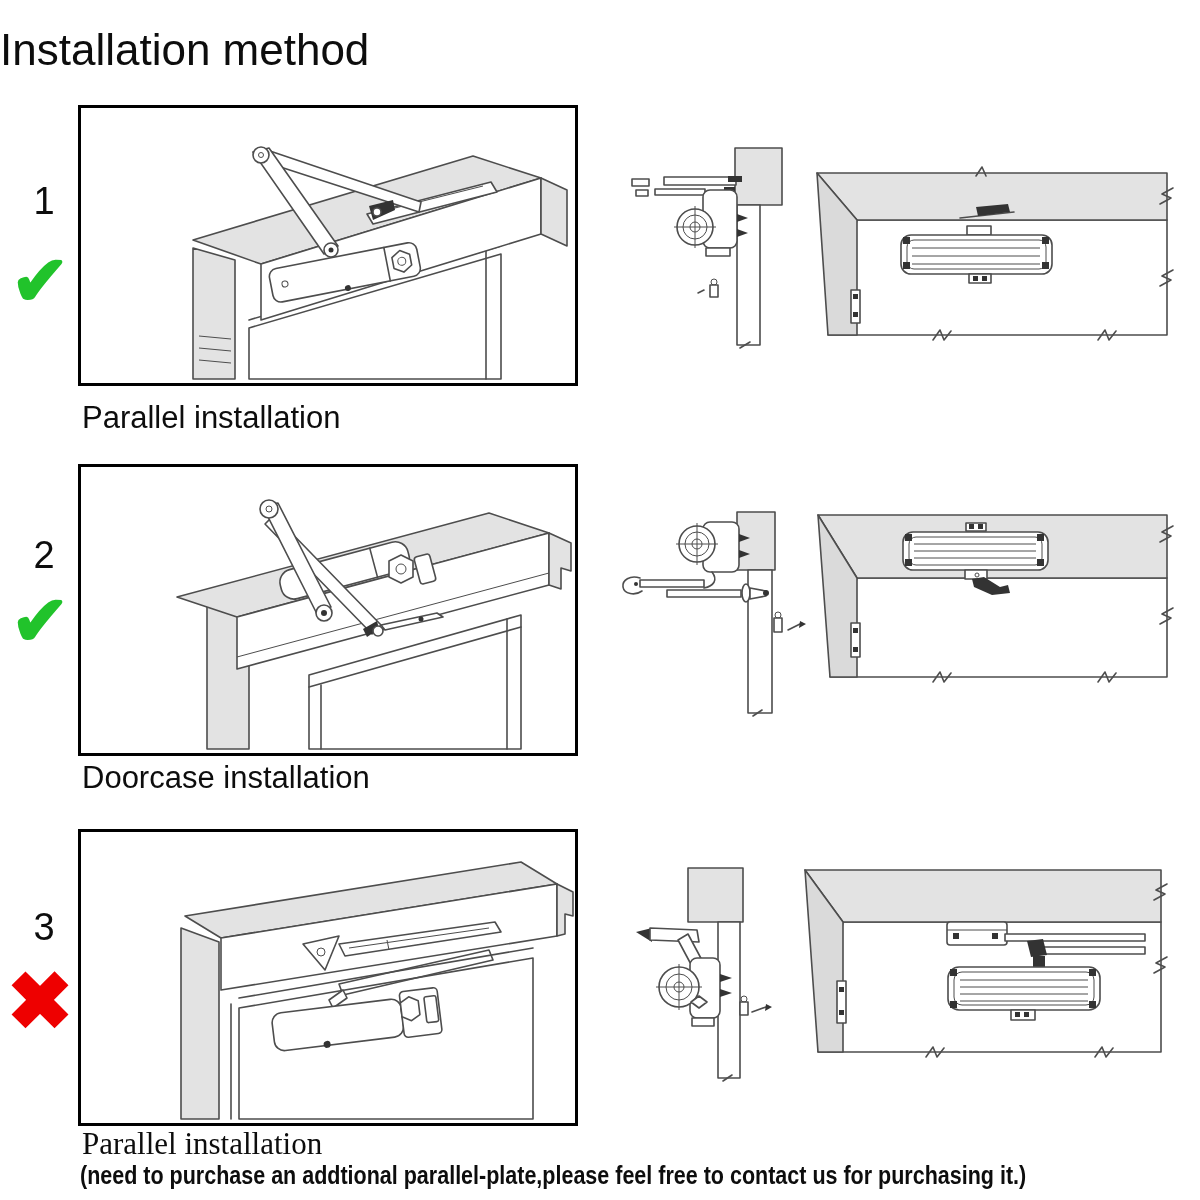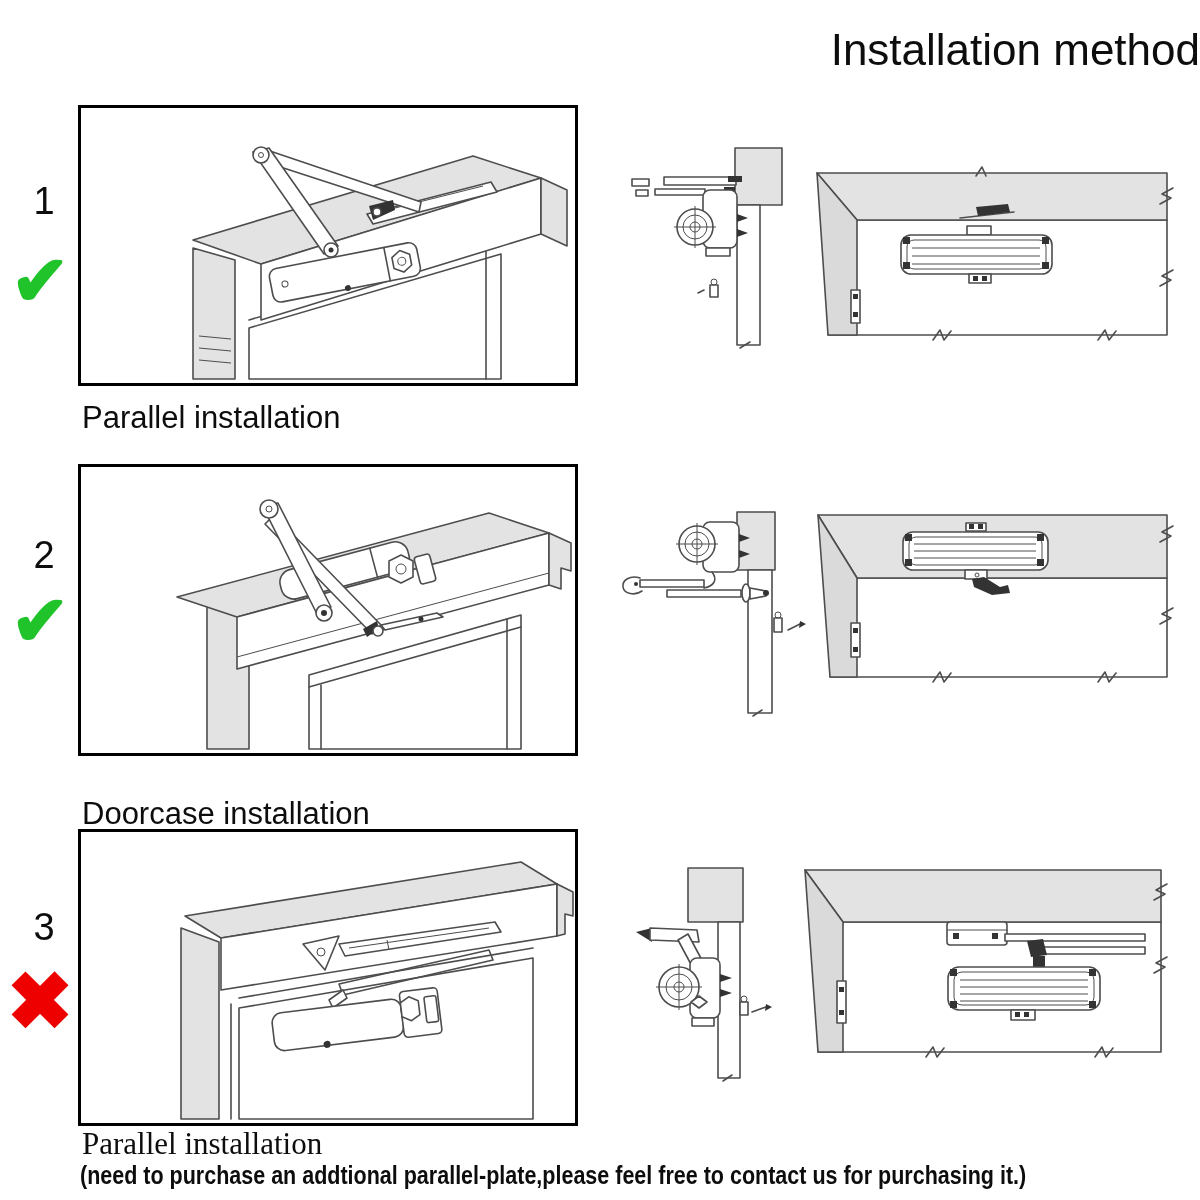--- a/index.html
+++ b/index.html
@@ -1,31 +1,31 @@
 <!DOCTYPE html>
 <html><head>
 <meta charset="utf-8">
 <style>
   html,body{margin:0;padding:0;background:#fff;}
   .page{position:relative;width:1200px;height:1200px;background:#fff;overflow:hidden;
         font-family:"Liberation Sans", sans-serif;color:#111;}
-  .title{position:absolute;top:25px;left:0;width:100%;text-align:right;
+  .title{position:absolute;top:25px;left:0;width:100%;text-align:left;
          font-size:44px;font-weight:400;color:#0d0d0d;}
   .row-num{position:absolute;left:24px;width:40px;text-align:center;
            font-size:38px;color:#0d0d0d;}
   #num1{top:180px;} #num2{top:534px;} #num3{top:906px;}
   .mark{position:absolute;left:4px;width:72px;text-align:center;line-height:1;font-weight:700;}
   #mark1{top:246px;font-size:70px;}
   #mark2{top:586px;font-size:70px;}
   #mark3{top:962px;font-size:80px;}
   .box{position:absolute;left:78px;width:500px;border:3px solid #000;
        background:#fff;box-sizing:border-box;}
   #box1{top:105px;height:281px;} #box2{top:464px;height:292px;} #box3{top:829px;height:297px;}
   .caption{position:absolute;left:82px;font-size:31px;color:#0d0d0d;white-space:nowrap;}
-  #cap1{top:400px;} #cap2{top:760px;margin-top:36px;} #cap3{top:1126px;font-family:Liberation Serif, serif;}
+  #cap1{top:400px;} #cap2{top:760px;} #cap3{top:1126px;font-family:Liberation Serif, serif;}
   .footnote{position:absolute;left:80px;top:1161px;font-size:25px;font-weight:700;
             white-space:nowrap;transform:scaleX(.86);transform-origin:left top;color:#0d0d0d;}
   .dia{position:absolute;}
   #side1{left:600px;top:130px;} #side2{left:600px;top:480px;} #side3{left:600px;top:850px;}
   #plan1{left:800px;top:150px;} #plan2{left:800px;top:490px;} #plan3{left:790px;top:850px;}
   svg .ln{stroke:#4d4d4d;stroke-width:1.6;fill:none;stroke-linejoin:round;stroke-linecap:round;}
   svg .thin{stroke:#4d4d4d;stroke-width:1;fill:none;}
   svg .fillg{fill:#e3e3e3;} svg .fillG{fill:#dadada;} svg .fillw{fill:#fff;}
   svg .dark{fill:#333;stroke:none;}
 </style>

